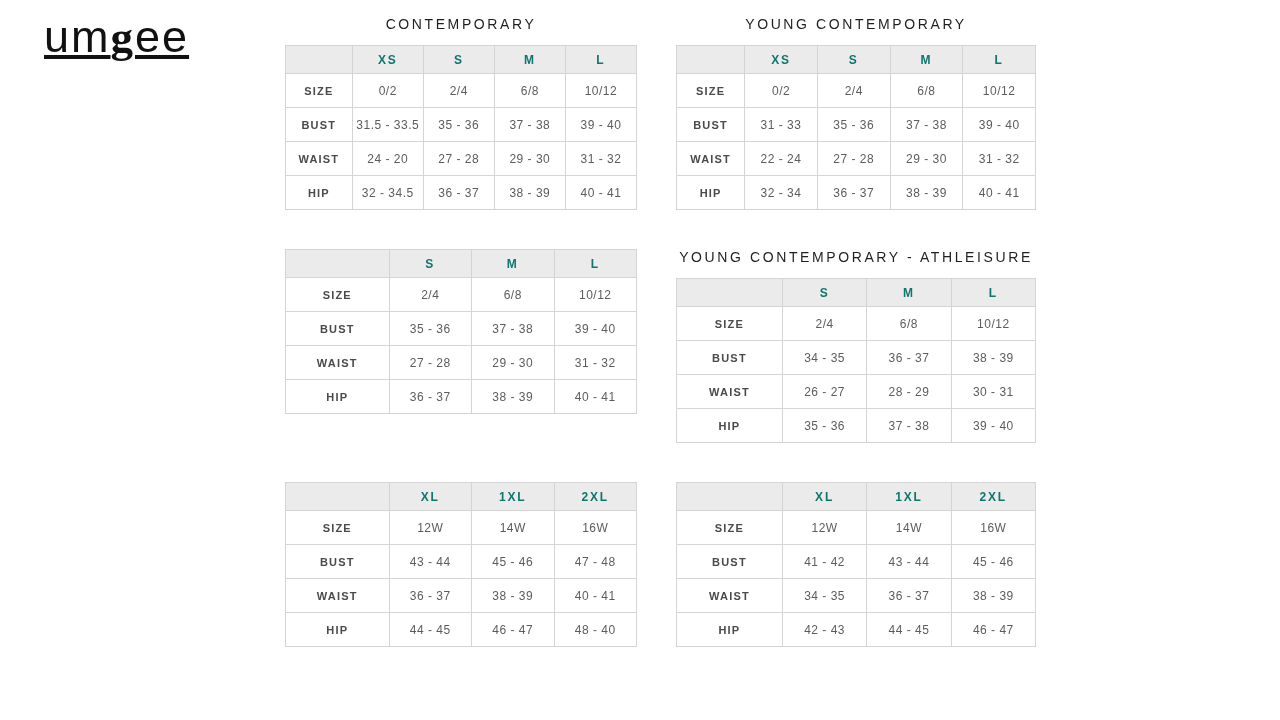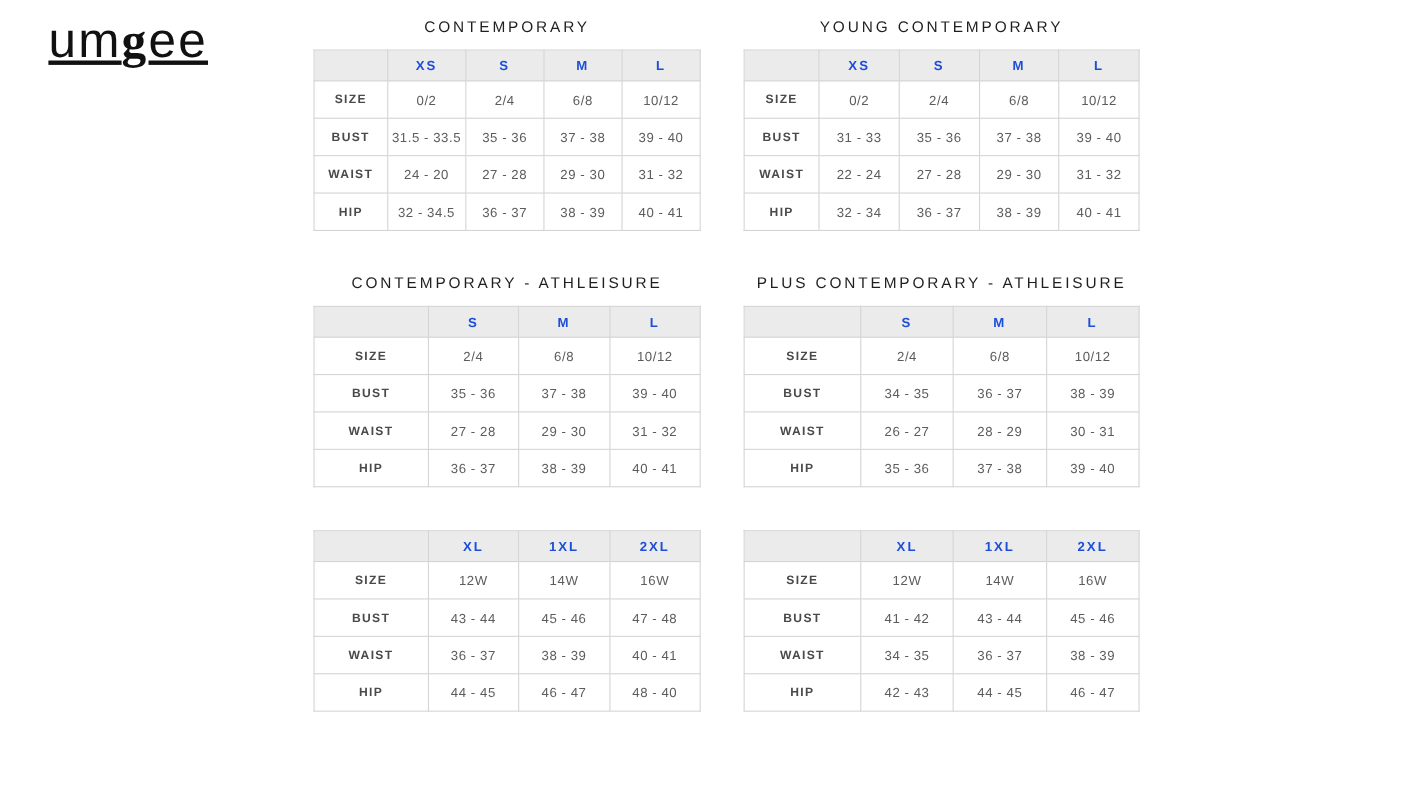--- a/index.html
+++ b/index.html
@@ -68,21 +68,21 @@
     text-align: center;
     vertical-align: middle;
     padding: 0;
   }
   table.size-table thead th {
     height: 27px;
     background: #ebebeb;
     font-size: 12px;
     font-weight: 700;
     letter-spacing: 1.8px;
-    color: #1d4ed8;
+    color: #0f766e;
   }
   table.size-table tbody th {
     height: 33px;
     background: #ffffff;
     font-size: 11px;
     font-weight: 700;
     letter-spacing: 1.2px;
     color: #4a4a4a;
     margin-top: 28px;
   }
@@ -200,21 +200,20 @@
             <td>32 - 34</td>
             <td>36 - 37</td>
             <td>38 - 39</td>
             <td>40 - 41</td>
           </tr>
         </tbody>
     </table>
   </section>
 
   <section class="table-section">
-    <h2 class="table-title">CONTEMPORARY - ATHLEISURE</h2>
     <table class="size-table">
       <colgroup>
           <col style="width: 29.5%;">
           <col style="width: 23.5%;">
           <col style="width: 23.5%;">
           <col style="width: 23.5%;">
         </colgroup>
       <thead>
         <tr>
             <th></th>
@@ -246,21 +245,21 @@
             <th>HIP</th>
             <td>36 - 37</td>
             <td>38 - 39</td>
             <td>40 - 41</td>
           </tr>
         </tbody>
     </table>
   </section>
 
   <section class="table-section">
-    <h2 class="table-title">PLUS CONTEMPORARY - ATHLEISURE</h2>
+    <h2 class="table-title">YOUNG CONTEMPORARY - ATHLEISURE</h2>
     <table class="size-table">
       <colgroup>
           <col style="width: 29.5%;">
           <col style="width: 23.5%;">
           <col style="width: 23.5%;">
           <col style="width: 23.5%;">
         </colgroup>
       <thead>
         <tr>
             <th></th>

